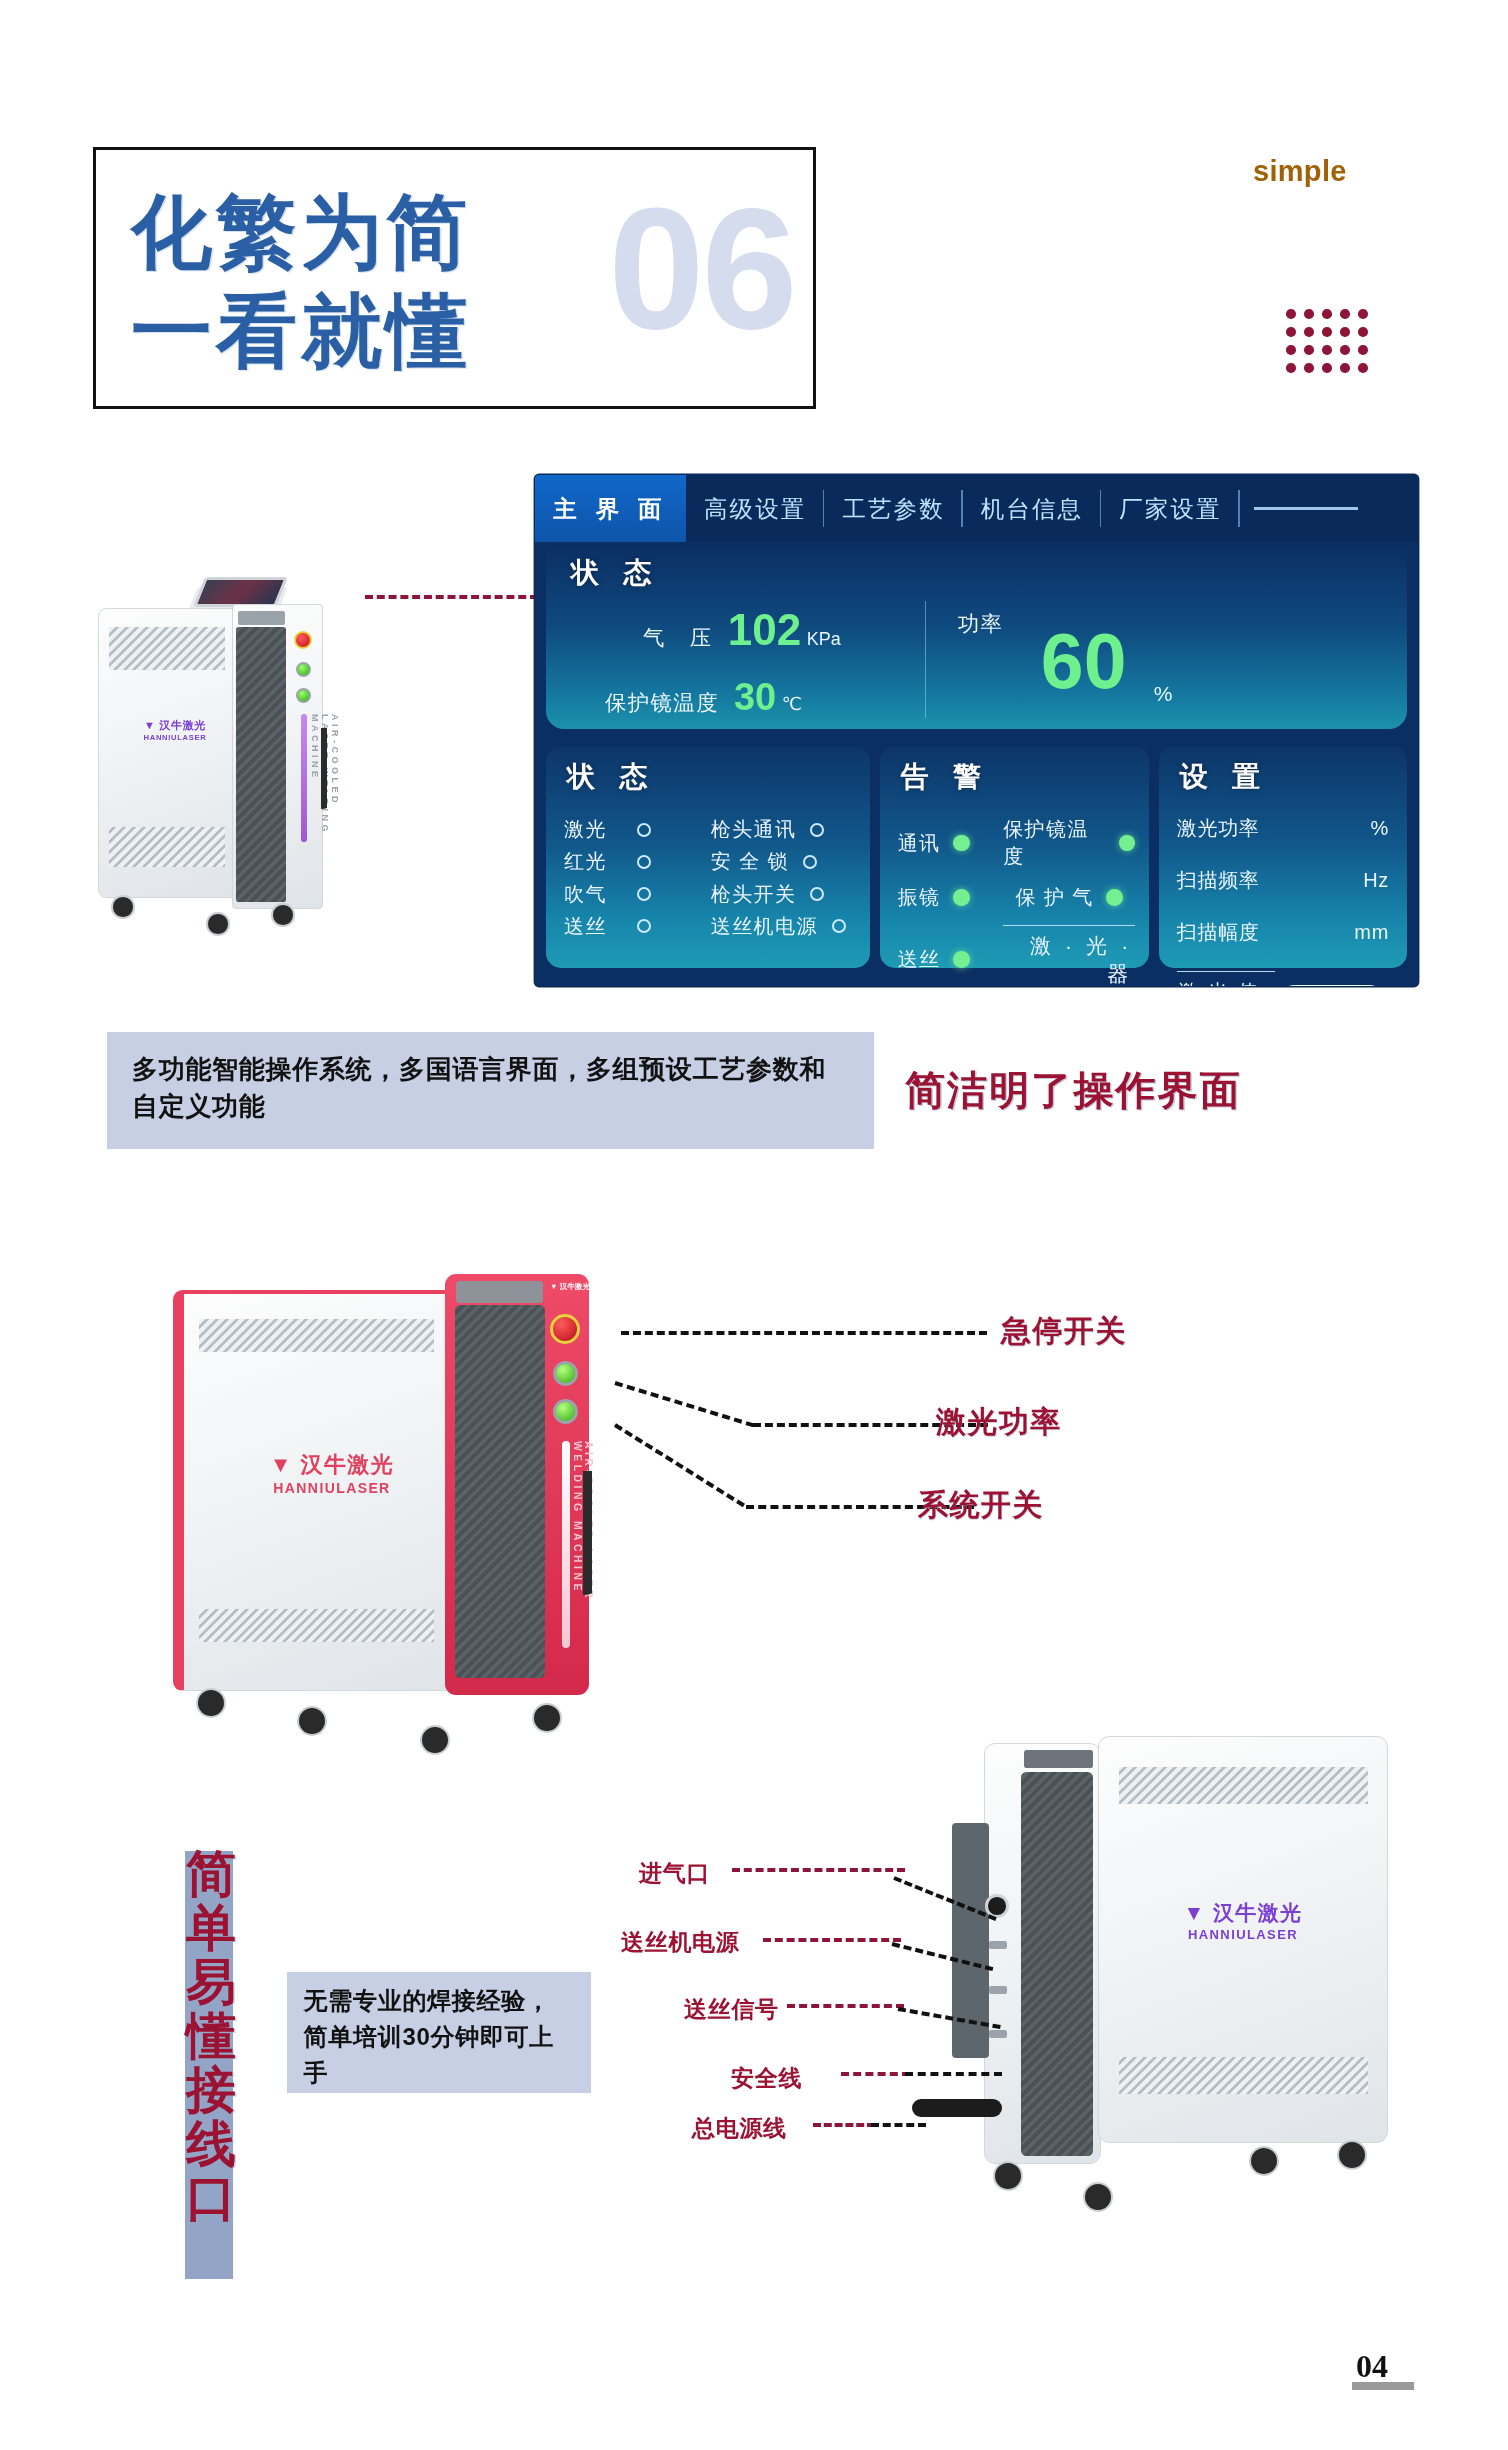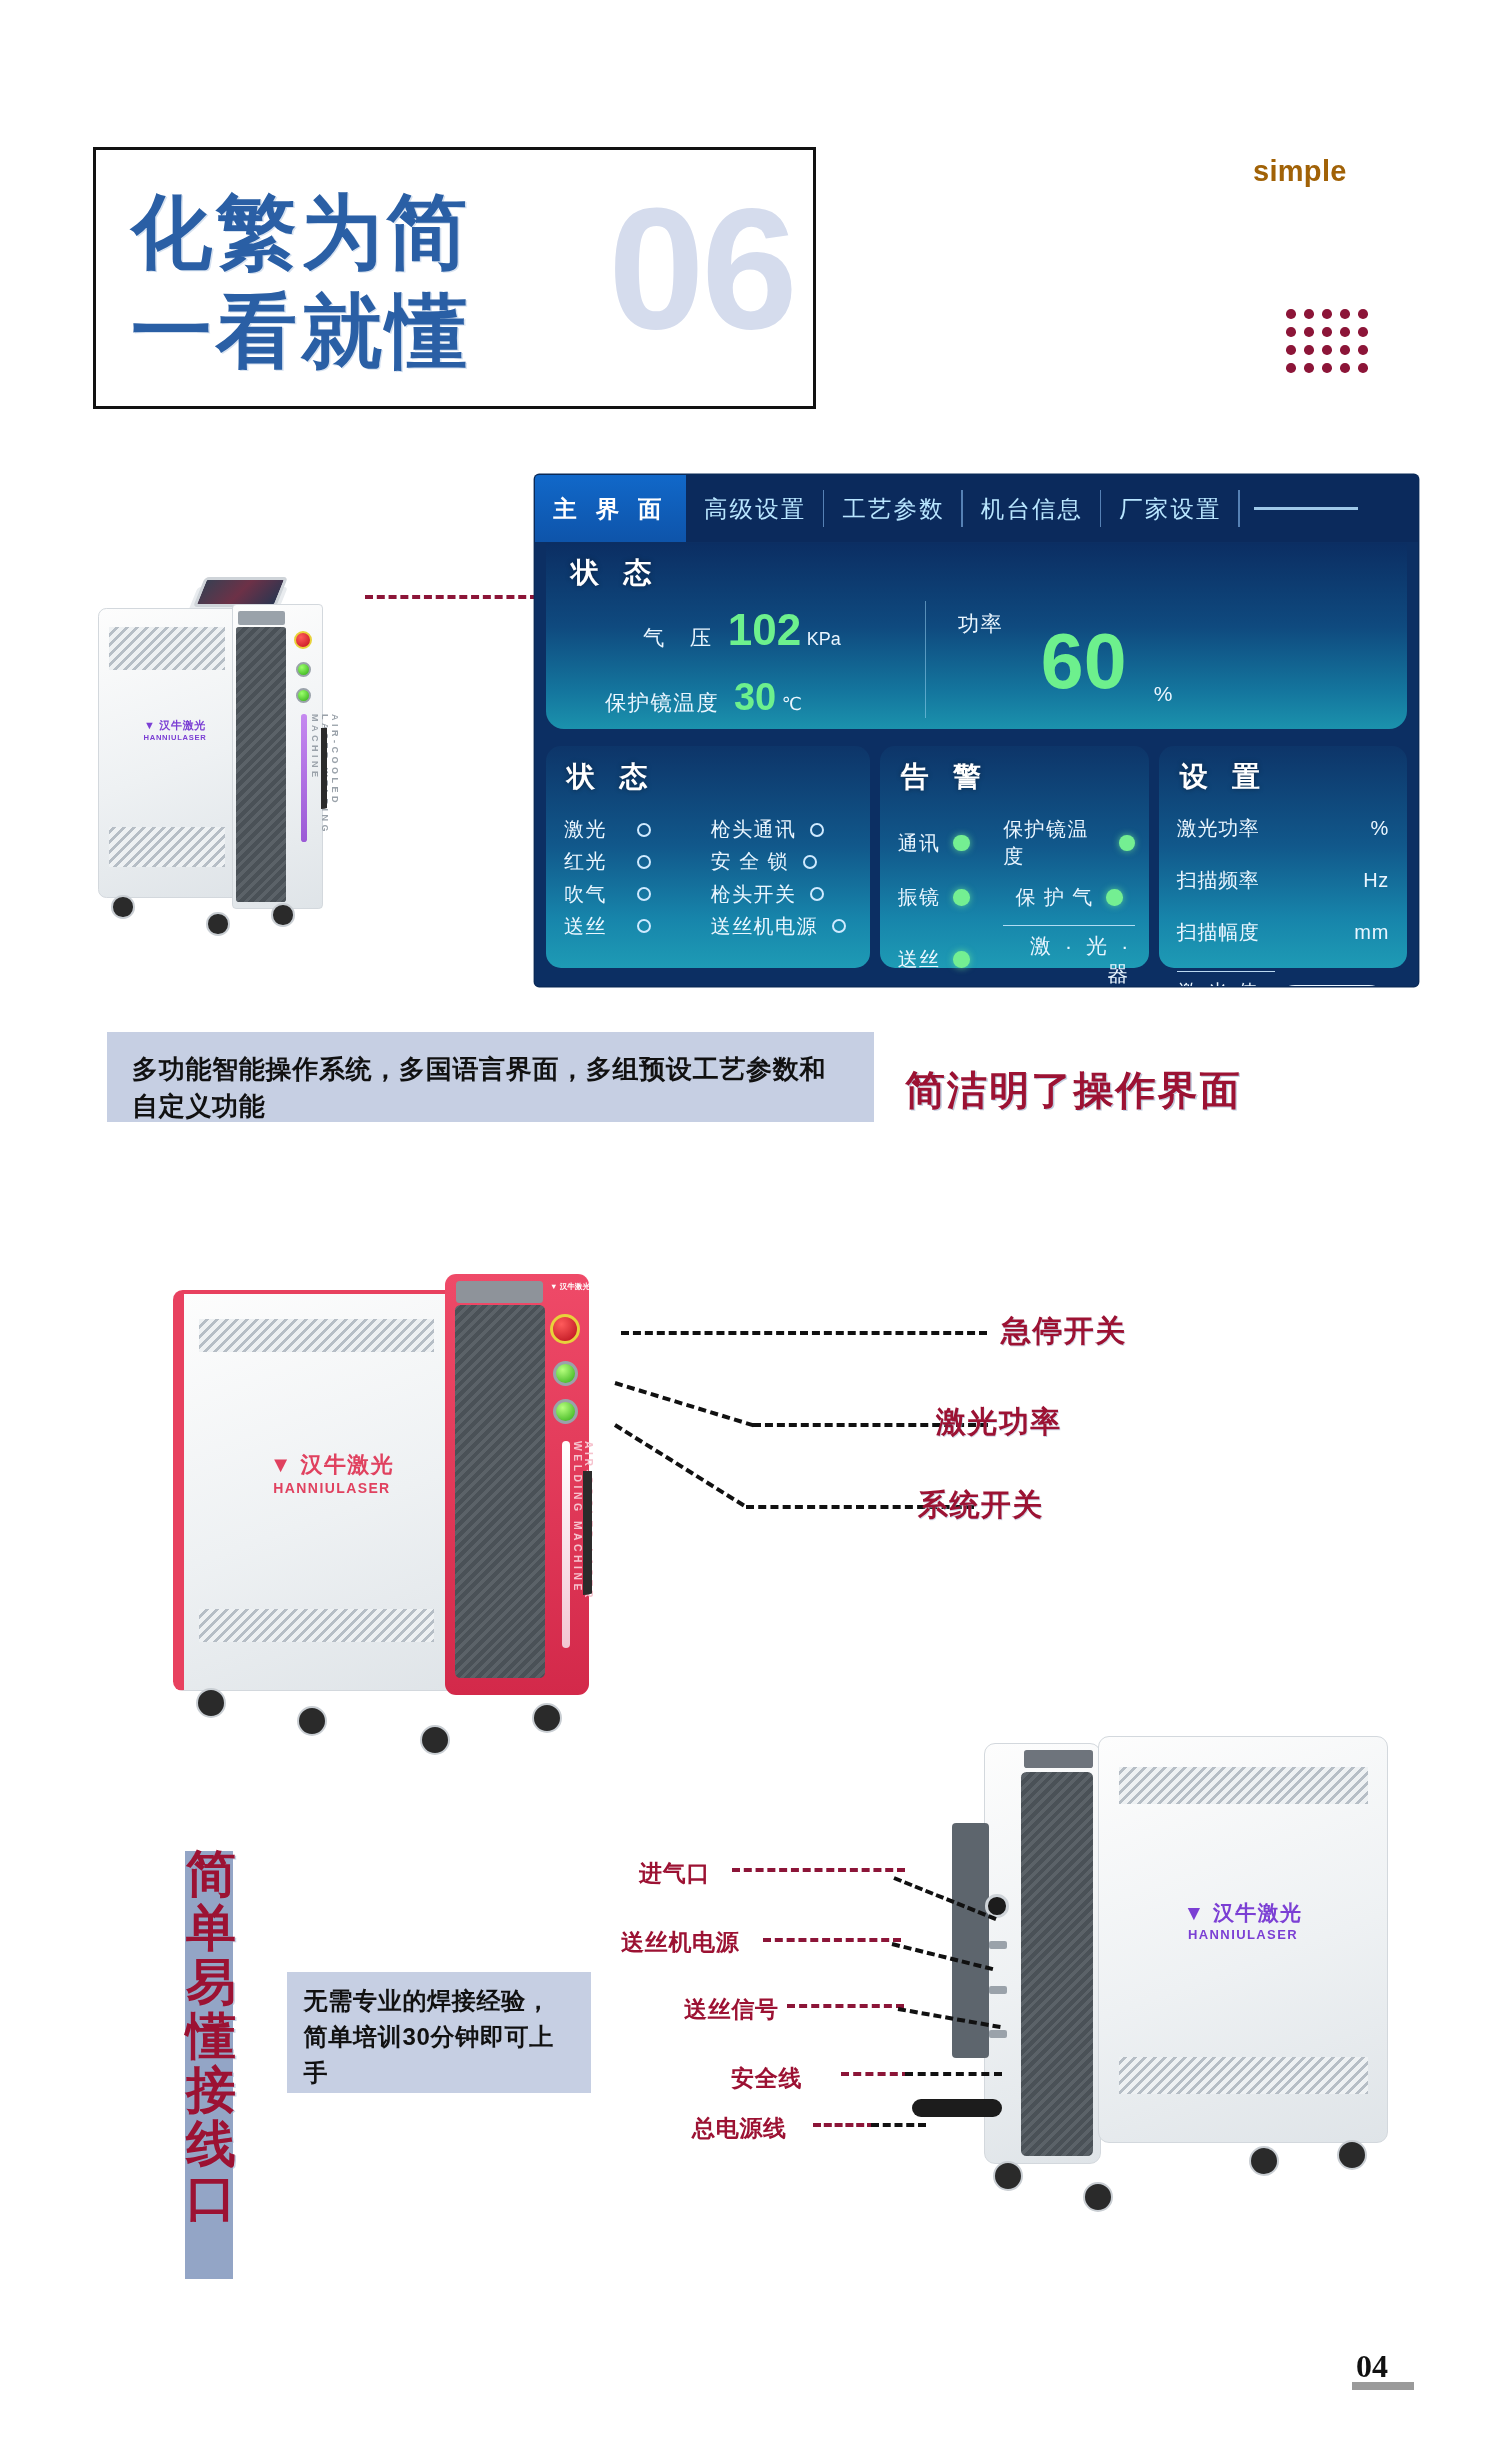--- a/index.html
+++ b/index.html
@@ -117,21 +117,21 @@
   .g-row{ display:flex; justify-content:space-between; align-items:center;
      color:#eaf6ff; font-size:20px; margin-bottom:25px; letter-spacing:0.7px; }
   .g-last{ display:flex; align-items:center; justify-content:space-between; margin-top:2.8px; }
   .en-label{ color:#eaf6ff; font-size:19.3px; letter-spacing:2.1px;
      border-top:1.4px solid rgba(205,235,255,.9); border-bottom:1.4px solid rgba(205,235,255,.9);
      padding:5.5px 1.4px; }
   .toggle{ width:131px; height:40px; border-radius:20px; border:2.1px solid #eaf6ff;
      display:flex; align-items:center; }
 
   
-  #cap-box-1{ left:107px; top:1032px; width:767px; height:90px;
+  #cap-box-1{ left:107px; top:1032px; width:767px; height:117px;
      background:#c6cfe3; padding:19.3px 25px; }
   #cap-box-1 p{ color:#111; font-size:26px; line-height:37px; letter-spacing:0.7px;
      font-weight:bold; }
   #cap-right{ left:905px; top:1063px; font-size:40px; font-weight:bold;
      color:#9c1233; letter-spacing:2.1px; text-shadow:1.4px 1.4px 0 rgba(150,170,200,.6); }
   #cap-right-bar{ left:905px; top:1112px; width:414px; height:15px; background:#93a5c6; z-index:-1; }
   #vert-bar{ left:185px; top:1851px; width:48px; height:428px; background:#93a5c6; }
   #vert-chars{ position:absolute; left:173px; top:1847px; width:76px;
      display:flex; flex-direction:column; align-items:center; }
   #vert-chars span{ font-size:50px; font-weight:bold; color:#9c1233; line-height:54px;

